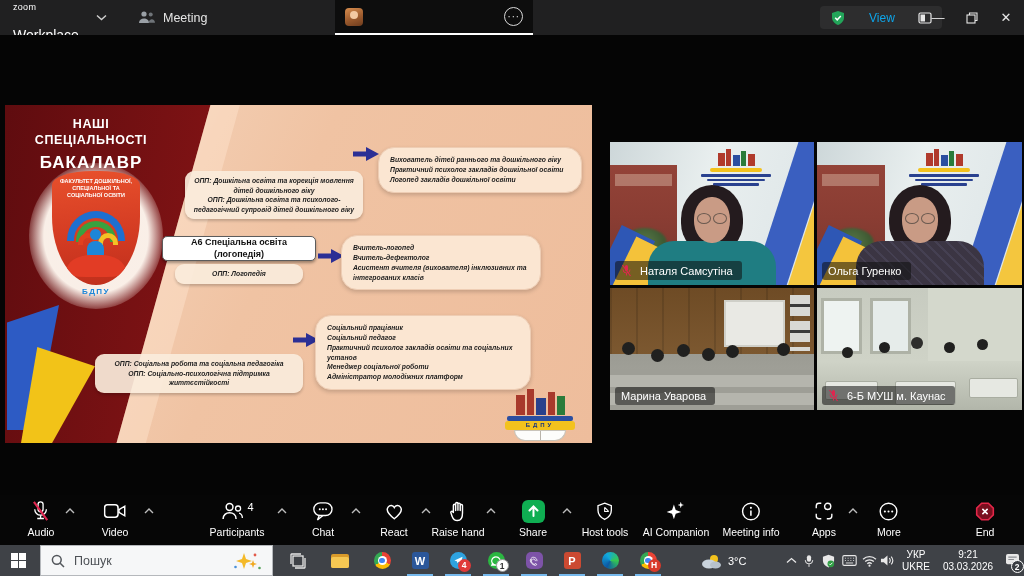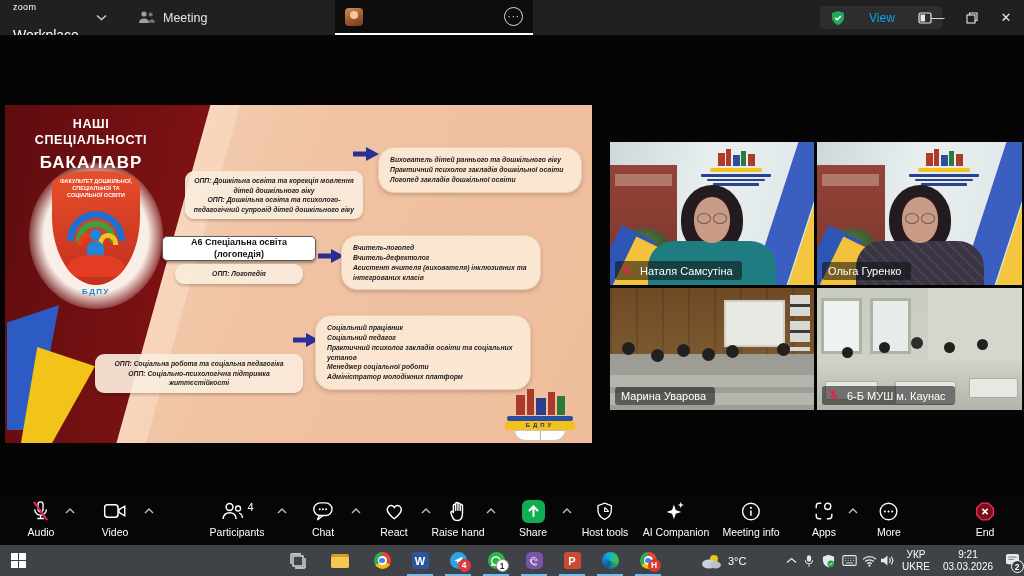--- a/index.html
+++ b/index.html
@@ -537,20 +537,34 @@
   <div class="taskbar">
     <div class="tk slot" style="left:0">
       <svg width="15" height="15" viewBox="0 0 15 15">
           <rect x="0" y="0" width="7" height="7" fill="#fff"></rect>
           <rect x="8" y="0" width="7" height="7" fill="#fff"></rect>
           <rect x="0" y="8" width="7" height="7" fill="#fff"></rect>
           <rect x="8" y="8" width="7" height="7" fill="#fff"></rect>
         </svg>
     </div>
 
+    <div class="search-box">
+      <svg width="14" height="14" viewBox="0 0 14 14">
+          <circle cx="5.8" cy="5.8" r="4.4" fill="none" stroke="#52565b" stroke-width="1.5"></circle>
+          <line x1="9.2" y1="9.2" x2="13" y2="13" stroke="#52565b" stroke-width="1.5"></line>
+        </svg>
+      <span class="ph">Пошук</span>
+      <svg width="30" height="20" viewBox="0 0 30 20">
+          <path d="M12 2 L14 8 L20 10 L14 12 L12 18 L10 12 L4 10 L10 8 Z" fill="#f4b928"></path>
+          <path d="M21 9 L22 12 L25 13 L22 14 L21 17 L20 14 L17 13 L20 12 Z" fill="#f0a81e"></path>
+          <circle cx="23" cy="4" r="1.4" fill="#e25a4a"></circle>
+          <circle cx="3.5" cy="16" r="1.3" fill="#4a90d9"></circle>
+          <circle cx="27.5" cy="17" r="1.3" fill="#58a55c"></circle>
+        </svg>
+    </div>
 
     <div class="tk slot" style="left:280px">
       <svg width="16" height="16" viewBox="0 0 16 16">
           <rect x="3" y="3" width="10" height="10" fill="none" stroke="#e8e8e8" stroke-width="1.3"></rect>
           <path d="M1 11 V1.5 a.5.5 0 0 1 .5-.5 H11" fill="none" stroke="#e8e8e8" stroke-width="1.3"></path>
           <path d="M15 5 V14.5 a.5.5 0 0 1 -.5.5 H5" fill="none" stroke="#e8e8e8" stroke-width="1.3"></path>
         </svg>
     </div>
 
     <div class="tk slot" style="left:322px">

